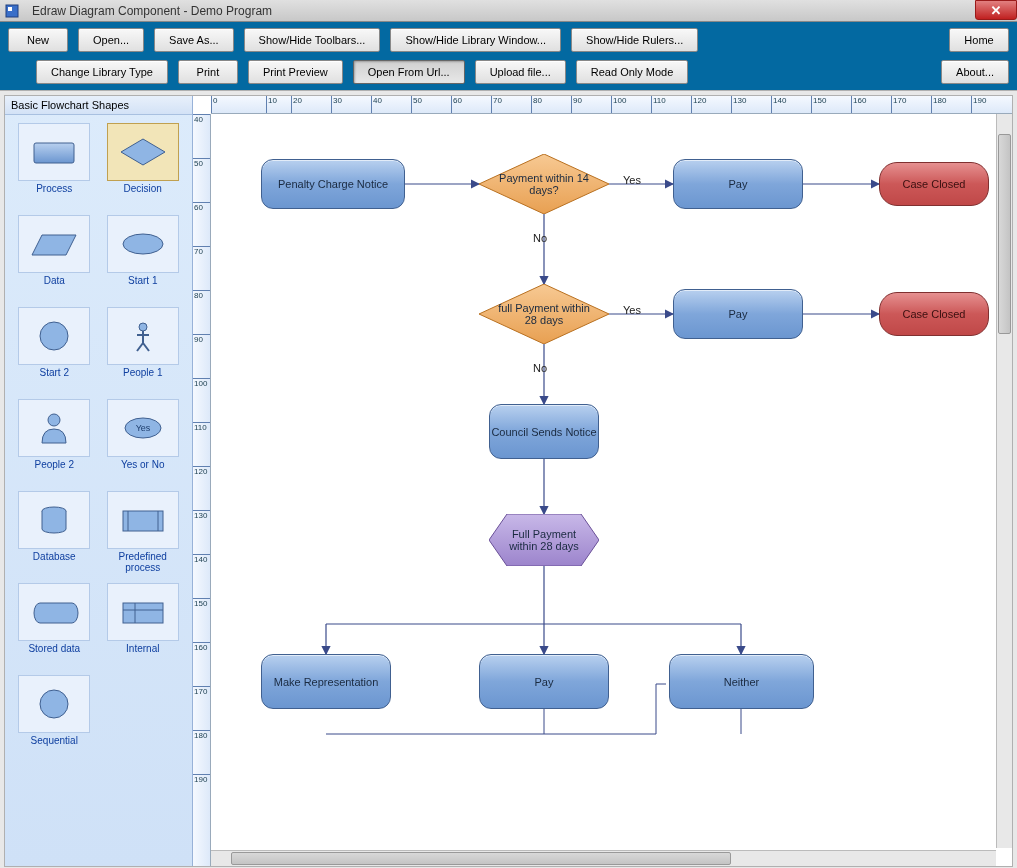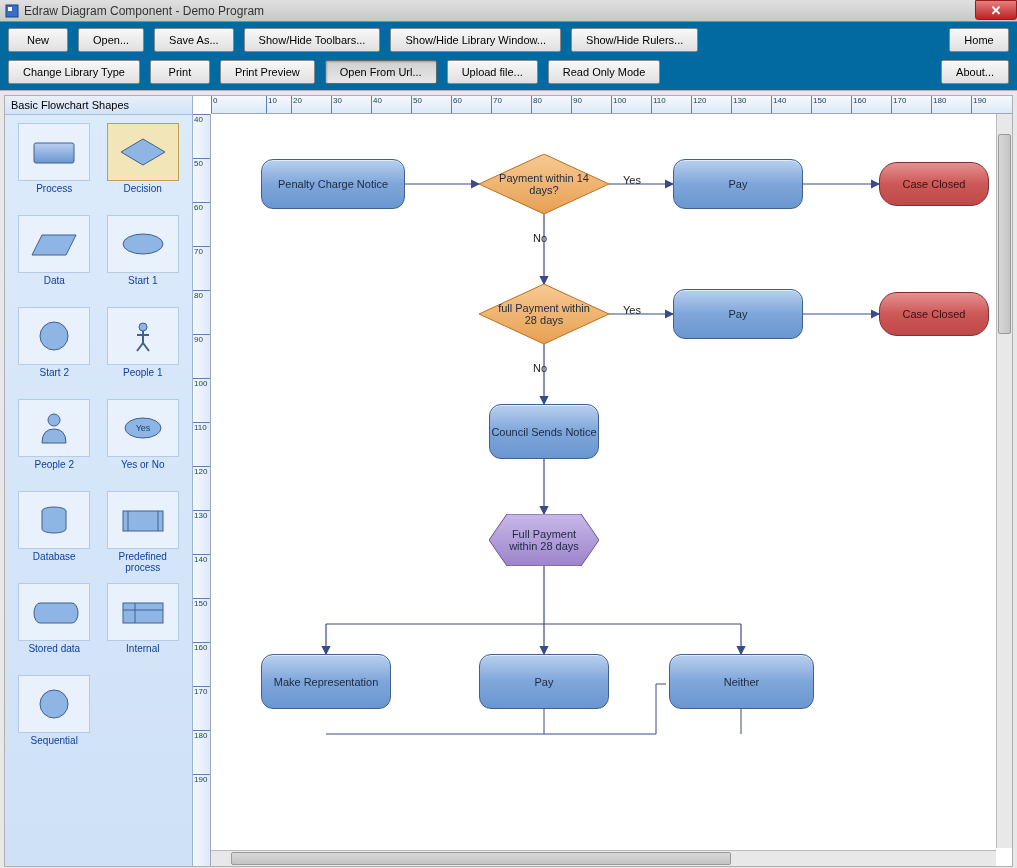--- a/index.html
+++ b/index.html
@@ -14,40 +14,41 @@
 }
 .titlebar {
   height: 22px;
   background: linear-gradient(to bottom, #e0e0e0, #c8c8c8);
   border-bottom: 1px solid #888;
   display: flex;
   align-items: center;
   padding: 0 4px;
   color: #333;
   position: relative;
+  gap: 8px;
 }
 .titlebar .icon { width: 16px; height: 16px; margin-right: 4px; display:inline-flex; align-items:center; justify-content:center;}
 .titlebar .title { flex: 1; font-size: 12px; }
 .close-btn {
   position: absolute; right: 0; top: 0;
   width: 42px; height: 20px;
   background: linear-gradient(to bottom, #e28080, #c02020);
   border: 1px solid #9a1a1a;
   border-radius: 0 0 3px 3px;
   color: #fff; font-weight: bold;
   display: flex; align-items: center; justify-content: center;
   font-size: 13px;
 }
 .toolbar-area {
   background: #0369a1;
   padding: 6px 8px;
   border-bottom: 1px solid #b0b0b0;
 }
 .toolbar-row { display: flex; gap: 10px; margin-bottom: 8px; flex-wrap: nowrap; align-items:center;}
-.toolbar-row:last-child { margin-bottom: 0; }
+.toolbar-row:last-child { margin-bottom: 0; margin-left: 28px; }
 .tb-btn {
   background: linear-gradient(to bottom, #f8f8f8, #e0e0e0);
   border: 1px solid #888;
   border-radius: 2px;
   padding: 4px 14px;
   font-size: 11px;
   min-width: 60px;
   height: 24px;
   display: flex; align-items: center; justify-content: center;
   box-shadow: 0 1px 0 #fff inset;

